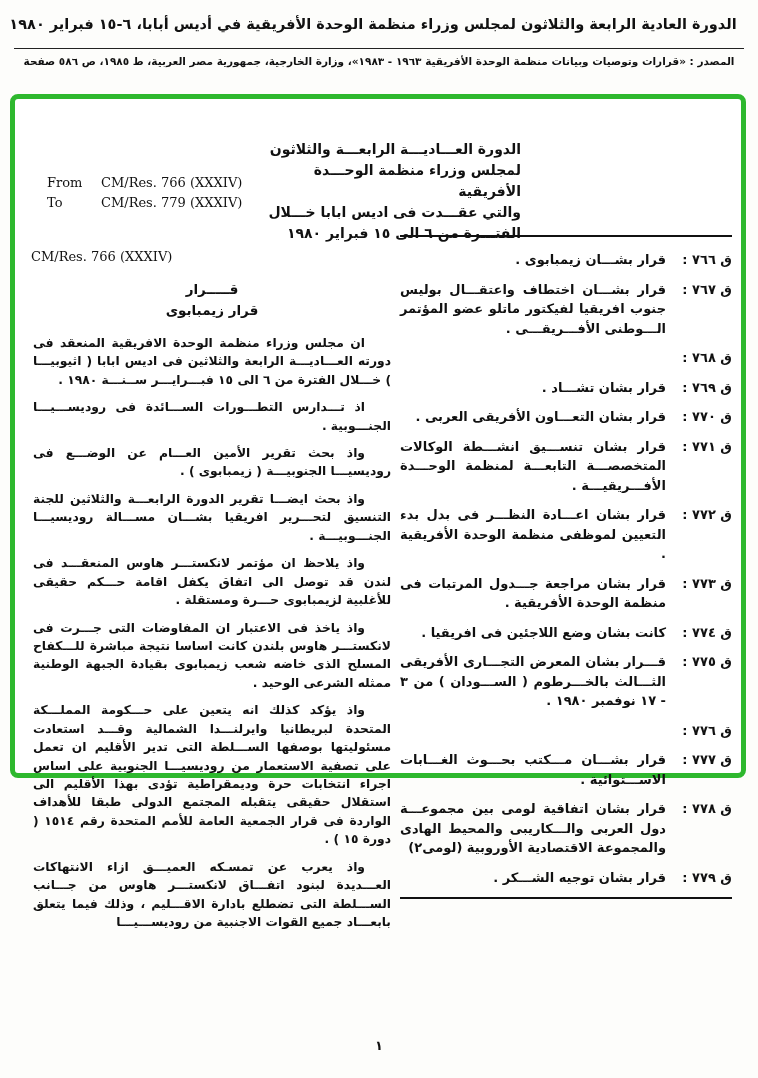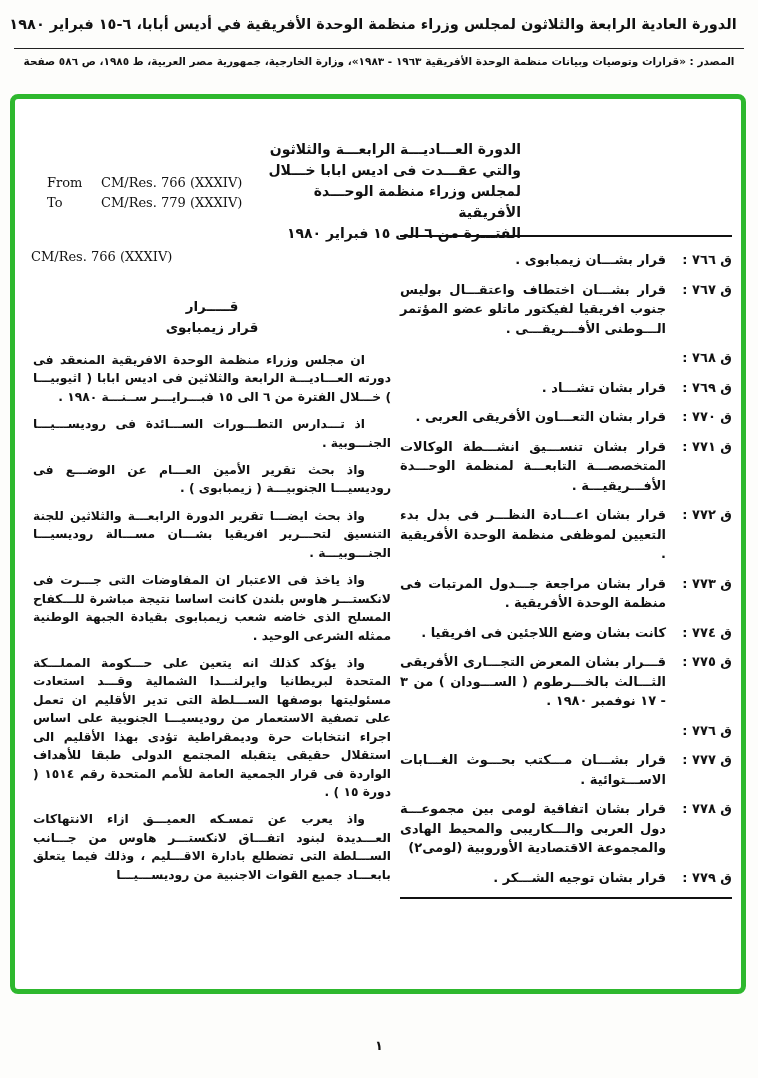--- a/index.html
+++ b/index.html
@@ -23,21 +23,21 @@
     border-top:1.5px solid #222;
   }
   .source-line {
     position:absolute; top:55px; left:6px; width:746px;
     text-align:center; direction:rtl;
     font-size:10.5px; font-weight:bold;
   }
 
   
   .doc-box {
-    position:absolute; left:10px; top:94px; width:736px; height:900px;
+    position:absolute; left:10px; top:94px; width:736px; height:684px;
     border:5px solid #2eb82e; border-radius:8px; background:#fff;
   }
 
   .session-heading {
     position:absolute; left:248px; top:40px; width:258px;
     direction:rtl; text-align:right;
     font-weight:bold; font-size:14px; line-height:1.5;
   }
 
   .range-block {
@@ -52,21 +52,21 @@
     font-family:"DejaVu Serif", serif; font-size:13px;
   }
 
   
   .left-col {
     position:absolute; left:18px; top:180px; width:358px;
     direction:rtl;
   }
   .res-title {
     text-align:center; font-weight:bold; font-size:13.5px;
-    line-height:1.55; margin-bottom:13px;margin-top:17px;
+    line-height:1.55; margin-bottom:13px;
   }
   .para {
     font-size:12.3px; font-weight:bold; line-height:1.5;
     text-align:justify; text-indent:26px; margin-bottom:9px;
   }
 
   
   .right-col {
     position:absolute; left:385px; top:136px; width:332px;
     direction:rtl;
@@ -90,22 +90,22 @@
 <body>
 
 <div class="top-header">الدورة العادية الرابعة والثلاثون لمجلس وزراء منظمة الوحدة الأفريقية في أديس أبابا، ٦-١٥ فبراير ١٩٨٠</div>
 <div class="hdr-rule"></div>
 <div class="source-line">المصدر : «قرارات وتوصيات وبيانات منظمة الوحدة الأفريقية ١٩٦٣ - ١٩٨٣»، وزارة الخارجية، جمهورية مصر العربية، ط ١٩٨٥، ص ٥٨٦ صفحة</div>
 
 <div class="doc-box">
 
   <div class="session-heading">
     <div>الدورة العـــاديـــة الرابعـــة والثلاثون</div>
+    <div>لمجلس وزراء منظمة الوحـــدة الأفريقية</div>
     <div>والتي عقـــدت فى اديس ابابا خـــلال</div>
-    <div>لمجلس وزراء منظمة الوحـــدة الأفريقية</div>
     <div>الفتـــرة من ٦ الى ١٥ فبراير ١٩٨٠</div>
   </div>
 
   <div class="range-block">
     <div class="range-row">
       <span class="range-label">From</span>
       <span>CM/Res. 766 (XXXIV)</span>
     </div>
     <div class="range-row">
       <span class="range-label">To</span>
@@ -117,20 +117,21 @@
 
   <div class="left-col">
     <div class="res-title">
       <div>قـــــرار</div>
       <div>قرار زيمبابوى</div>
     </div>
     <p class="para">ان مجلس وزراء منظمة الوحدة الافريقية المنعقد فى دورته العـــاديـــة الرابعة والثلاثين فى اديس ابابا ( اثيوبيـــا ) خـــلال الفترة من ٦ الى ١٥ فبـــرايـــر ســنـــة ١٩٨٠ .</p>
     <p class="para">اذ تـــدارس التطـــورات الســـائدة فى روديســـيـــا الجنـــوبية .</p>
     <p class="para">واذ بحث تقرير الأمين العـــام عن الوضـــع فى روديسيـــا الجنوبيـــة ( زيمبابوى ) .</p>
     <p class="para">واذ بحث ايضـــا تقرير الدورة الرابعـــة والثلاثين للجنة التنسيق لتحـــرير افريقيا بشـــان مســـالة روديسيـــا الجنـــوبيـــة .</p>
+    <p class="para">واذ يلاحظ ان مؤتمر لانكستـــر هاوس المنعقـــد فى لندن قد توصل الى اتفاق يكفل اقامة حـــكم حقيقى للأغلبية لزيمبابوى حـــرة ومستقلة .</p>
     <p class="para">واذ ياخذ فى الاعتبار ان المفاوضات التى جـــرت فى لانكستـــر هاوس بلندن كانت اساسا نتيجة مباشرة للـــكفاح المسلح الذى خاضه شعب زيمبابوى بقيادة الجبهة الوطنية ممثله الشرعى الوحيد .</p>
     <p class="para">واذ يؤكد كذلك انه يتعين على حـــكومة المملـــكة المتحدة لبريطانيا وايرلنـــدا الشمالية وقـــد استعادت مسئوليتها بوصفها الســـلطة التى تدير الأقليم ان تعمل على تصفية الاستعمار من روديسيـــا الجنوبية على اساس اجراء انتخابات حرة وديمقراطية تؤدى بهذا الأقليم الى استقلال حقيقى يتقبله المجتمع الدولى طبقا للأهداف الواردة فى قرار الجمعية العامة للأمم المتحدة رقم ١٥١٤ ( دورة ١٥ ) .</p>
     <p class="para">واذ يعرب عن تمسـكه العميـــق ازاء الانتهاكات العـــديدة لبنود اتفـــاق لانكستـــر هاوس من جـــانب الســـلطة التى تضطلع بادارة الاقـــليم ، وذلك فيما يتعلق بابعـــاد جميع القوات الاجنبية من روديســـيـــا</p>
   </div>
 
   <div class="right-col">
     <div class="toc-rule-top"></div>
 
     <div class="toc-item">
       <span class="toc-num">ق ٧٦٦ :</span>

